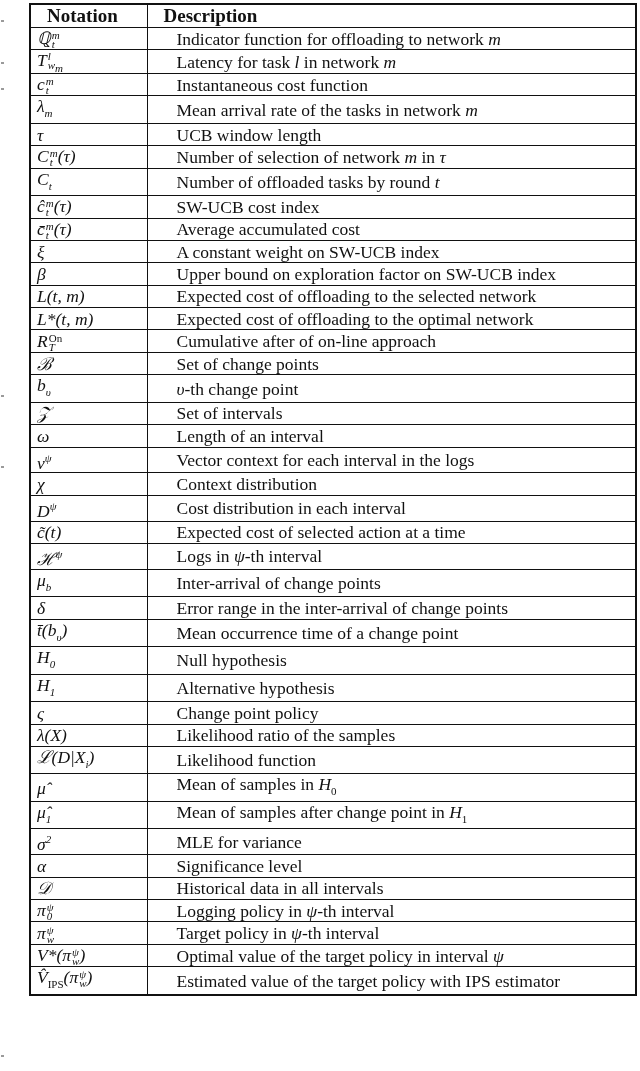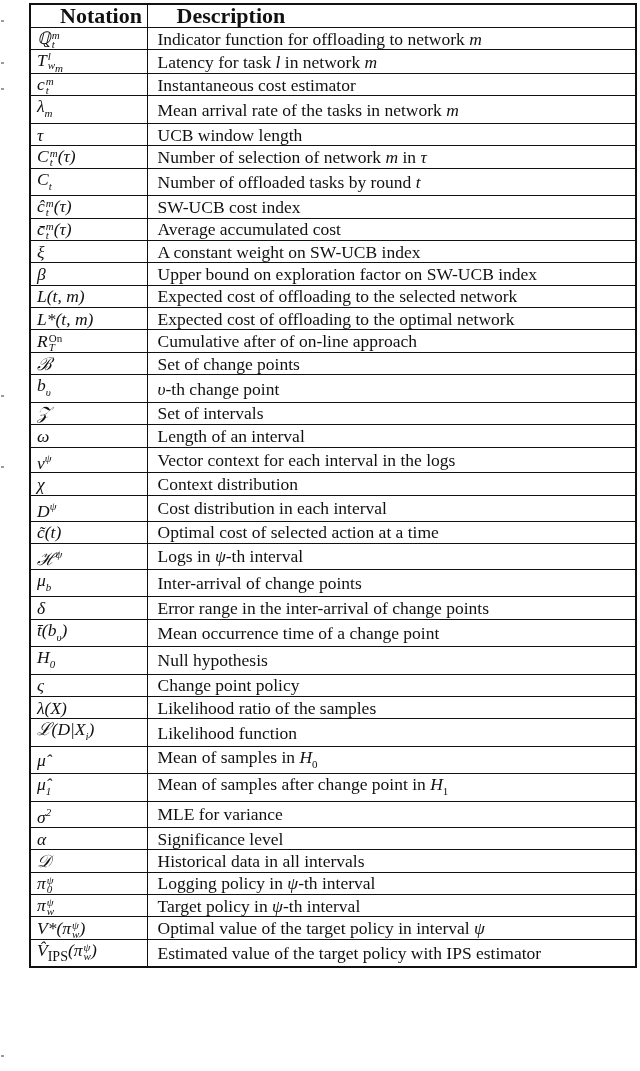--- a/index.html
+++ b/index.html
@@ -13,24 +13,24 @@
     position: absolute; left: 29px; top: 3px; width: 608px;
     border-collapse: collapse; table-layout: fixed;
     border: 2px solid #111;
   }
   table.notation col.c1 { width: 117px; }
   table.notation col.c2 { width: auto; }
   th, td {
     border: 1.5px solid #111; padding: 0 0 0 12px; text-align: left;
     font-size: 17.5px; line-height: 20px; white-space: nowrap; overflow: hidden;
   }
-  th { font-weight: bold; height: 22px; font-size: 22px; padding-left: 29px; }
+  th { font-weight: bold; height: 22px; font-size: 19px; padding-left: 16px; }
   td { height: 21.4px; }
   td.sym { font-style: italic; padding-left: 6px; }
-  td.desc { padding-left: 10px; }
+  td.desc { padding-left: 29px; }
   .stack { display: inline-block; vertical-align: middle; line-height: 9px; font-size: 11px; margin-left: 1px; }
   .stack span { display: block; font-style: italic; }
   .stack .up { font-style: normal; }
   em.m { font-style: italic; }
 </style>
 </head>
 <body>
 
 <div class="margin-marks">
   <div class="margin-mark" style="top:20px"></div>
@@ -56,21 +56,21 @@
       <tr>
         <td class="sym">ℚ<span class="stack"><span>m</span><span>t</span></span></td>
         <td class="desc">Indicator function for offloading to network <em class="m">m</em></td>
       </tr>
       <tr>
         <td class="sym">T<span class="stack"><span>l</span><span>w<sub style="font-size:11px;font-style:italic">m</sub></span></span></td>
         <td class="desc">Latency for task <em class="m">l</em> in network <em class="m">m</em></td>
       </tr>
       <tr>
         <td class="sym">c<span class="stack"><span>m</span><span>t</span></span></td>
-        <td class="desc">Instantaneous cost estimator</td>
+        <td class="desc">Instantaneous cost function</td>
       </tr>
       <tr>
         <td class="sym">λ<sub style="font-size:11px;font-style:italic">m</sub></td>
         <td class="desc">Mean arrival rate of the tasks in network <em class="m">m</em></td>
       </tr>
       <tr>
         <td class="sym">τ</td>
         <td class="desc">UCB window length</td>
       </tr>
       <tr>
@@ -132,21 +132,21 @@
       <tr>
         <td class="sym">χ</td>
         <td class="desc">Context distribution</td>
       </tr>
       <tr>
         <td class="sym">D<sup style="font-size:11px;font-style:italic">ψ</sup></td>
         <td class="desc">Cost distribution in each interval</td>
       </tr>
       <tr>
         <td class="sym">c̃(t)</td>
-        <td class="desc">Optimal cost of selected action at a time</td>
+        <td class="desc">Expected cost of selected action at a time</td>
       </tr>
       <tr>
         <td class="sym">ℋ<sup style="font-size:11px;font-style:italic">ψ</sup></td>
         <td class="desc">Logs in <em class="m">ψ</em>-th interval</td>
       </tr>
       <tr>
         <td class="sym">μ<sub style="font-size:11px;font-style:italic">b</sub></td>
         <td class="desc">Inter-arrival of change points</td>
       </tr>
       <tr>
@@ -155,20 +155,24 @@
       </tr>
       <tr>
         <td class="sym">t̄(b<sub style="font-size:11px;font-style:italic">υ</sub>)</td>
         <td class="desc">Mean occurrence time of a change point</td>
       </tr>
       <tr>
         <td class="sym">H<sub style="font-size:11px;font-style:italic">0</sub></td>
         <td class="desc">Null hypothesis</td>
       </tr>
       <tr>
+        <td class="sym">H<sub style="font-size:11px;font-style:italic">1</sub></td>
+        <td class="desc">Alternative hypothesis</td>
+      </tr>
+      <tr>
         <td class="sym">ς</td>
         <td class="desc">Change point policy</td>
       </tr>
       <tr>
         <td class="sym">λ(X)</td>
         <td class="desc">Likelihood ratio of the samples</td>
       </tr>
       <tr>
         <td class="sym">ℒ(D|X<sub style="font-size:11px;font-style:italic">i</sub>)</td>
         <td class="desc">Likelihood function</td>
@@ -199,17 +203,17 @@
       </tr>
       <tr>
         <td class="sym">π<span class="stack"><span>ψ</span><span>w</span></span></td>
         <td class="desc">Target policy in <em class="m">ψ</em>-th interval</td>
       </tr>
       <tr>
         <td class="sym">V*(π<span class="stack"><span>ψ</span><span>w</span></span>)</td>
         <td class="desc">Optimal value of the target policy in interval <em class="m">ψ</em></td>
       </tr>
       <tr>
-        <td class="sym">V̂<sub style="font-size:14px;font-style:normal">IPS</sub>(π<span class="stack"><span>ψ</span><span>w</span></span>)</td>
+        <td class="sym">V̂<sub style="font-size:11px;font-style:normal">IPS</sub>(π<span class="stack"><span>ψ</span><span>w</span></span>)</td>
         <td class="desc">Estimated value of the target policy with IPS estimator</td>
       </tr>
     </tbody>
 </table>
 
 </body></html>

